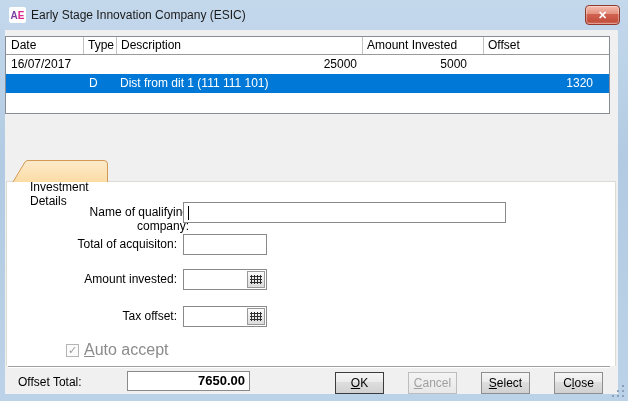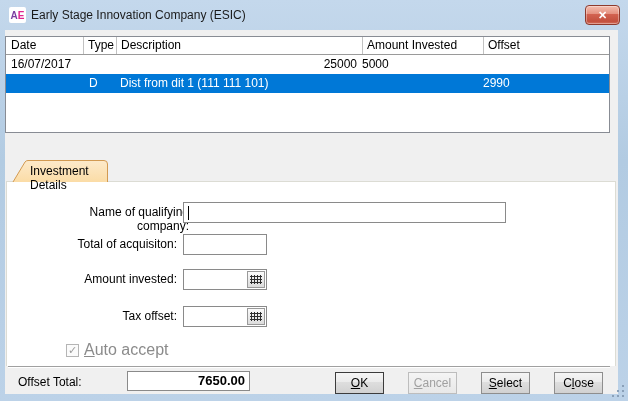--- a/index.html
+++ b/index.html
@@ -20,33 +20,33 @@
   .close-btn {
     position:absolute; right:8px; top:5px; width:35px; height:20px; border-radius:4px;
     border:1px solid #8e3a2d;
     background:linear-gradient(180deg,#f4bcae 0%,#e4907e 45%,#d26250 46%,#c3503e 85%,#d6705c 100%);
     color:#fff; font-weight:bold; font-size:11px; text-align:center; line-height:18px;
     box-shadow:inset 0 0 0 1px rgba(255,255,255,.35); cursor:pointer;
   }
   .content { position:absolute; left:5px; top:30px; width:613px; height:364px; background:#f0f0f0; }
 
   
-  .listbox { position:absolute; left:0; top:6px; width:605px; height:97px; background:#fff; border:1px solid #888c94; }
+  .listbox { position:absolute; left:0; top:6px; width:605px; height:78px; background:#fff; border:1px solid #888c94; }
   .lv-header { display:grid; grid-template-columns:77px 33px 246px 121px 1fr; height:18px; border-bottom:1px solid #9a9a9a; background:#fff; }
   .lv-header > div { line-height:17px; padding-left:4px; border-left:1px solid #c2c2c2; overflow:hidden; white-space:nowrap; cursor:default; }
   .lv-header > div:first-child { border-left:none; padding-left:5px; }
   .lv-row { display:grid; grid-template-columns:77px 33px 246px 121px 1fr; height:19px; line-height:19px; white-space:nowrap; cursor:default; }
   .lv-row.selected { background:#0078d7; color:#fff; }
   .c-date { padding-left:5px; } .c-type { padding-left:6px; } .c-desc { padding-left:4px; }
-  .c-amt { text-align:right; padding-right:5px; } .c-off { text-align:left; padding-right:16px; }
+  .c-amt { text-align:right; padding-right:5px; } .c-off { text-align:right; padding-right:16px; }
 
   
   .tab { position:absolute; left:7px; top:130px; width:97px; height:22px; z-index:2; }
   .tab svg { position:absolute; left:0; top:0; }
-  .tab-label { position:absolute; left:18px; top:4px; font-size:12px; }
+  .tab-label { position:absolute; left:18px; top:20px; font-size:12px; }
   .panel { position:absolute; left:1px; top:151px; width:610px; height:185px; background:#fff; border:1px solid #dcdcd4; border-bottom:none; }
 
   .fld-label { position:absolute; width:172px; text-align:right; font-size:12px; color:#000; }
   .textbox { position:absolute; height:21px; background:#fff; border:1px solid #8a8a8a; }
   .caret { position:absolute; left:4px; top:3px; width:1px; height:14px; background:#000; }
   .calc-btn { position:absolute; top:1px; bottom:1px; right:1px; width:18px; border:1px solid #9a9a9a;
     background:linear-gradient(180deg,#fbfbfb,#dcdcdc); display:flex; align-items:center; justify-content:center; cursor:pointer; }
   .calc-dots { width:12px; height:9px;
     background-image:radial-gradient(circle,#2e2e2e 1px,transparent 1.3px); background-size:3px 3px; }
 
@@ -104,21 +104,21 @@
         <div class="c-date">16/07/2017</div>
         <div class="c-type"></div>
         <div class="c-amt">25000</div>
         <div class="c-off">5000</div>
       </div>
       <div class="lv-row selected">
         <div class="c-date"></div>
         <div class="c-type">D</div>
         <div class="c-desc">Dist from dit 1 (111 111 101)</div>
         <div class="c-amt"></div>
-        <div class="c-off">2990</div>
+        <div class="c-off">1320</div>
       </div>
     </div>
 
     <div class="tab">
       <svg width="97" height="22" viewBox="0 0 97 22">
         <defs>
           <linearGradient id="tabg" x1="0" y1="0" x2="0" y2="1">
             <stop offset="0" stop-color="#fdeacb"></stop>
               <stop offset="1" stop-color="#fbdca6"></stop>
           </linearGradient>

